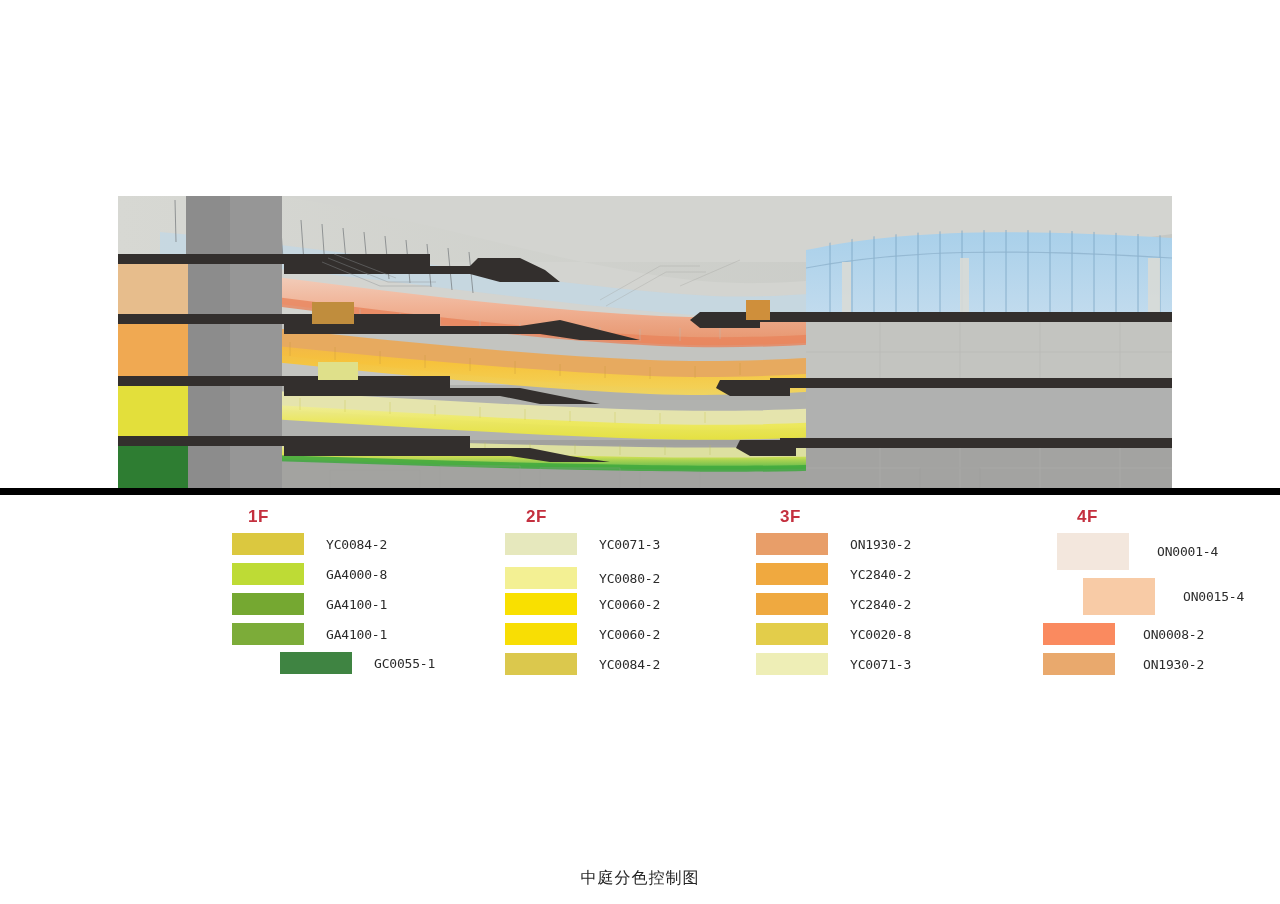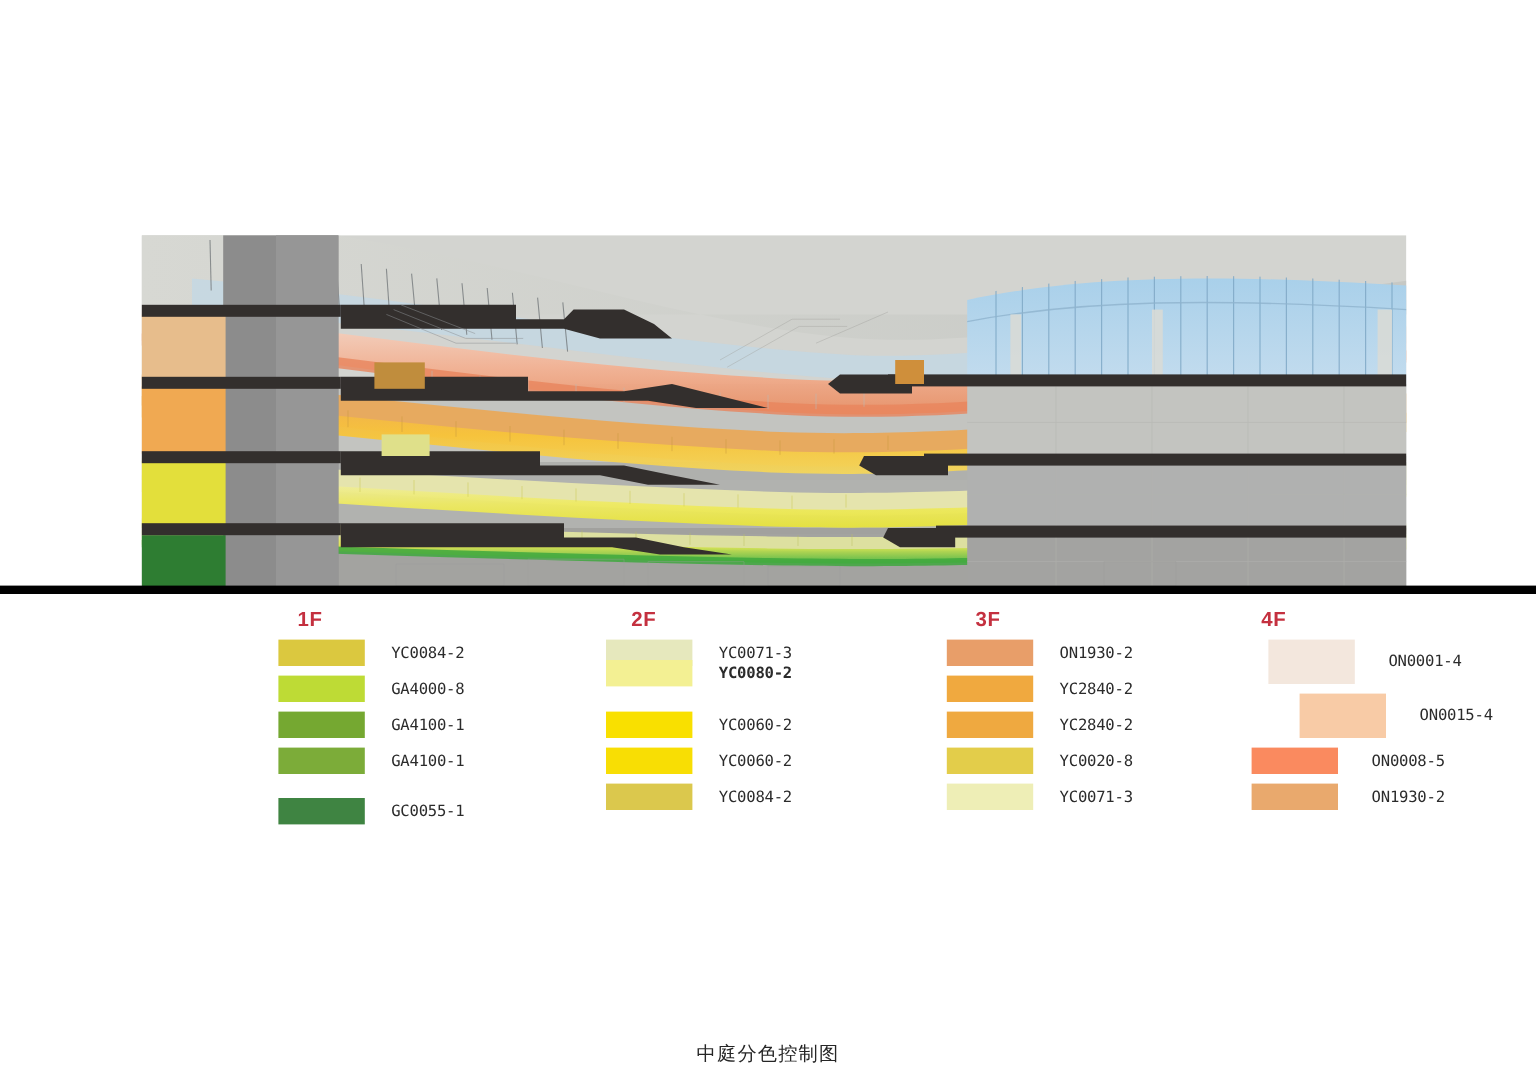--- a/index.html
+++ b/index.html
@@ -358,54 +358,54 @@
         <span class="swatch-label" style="margin-left:22px;">GA4000-8</span>
       </div>
       <div class="legend-row" style="top:60px;">
         <span class="swatch" style="width:72px;height:22px;background:#75a831;"></span>
         <span class="swatch-label" style="margin-left:22px;">GA4100-1</span>
       </div>
       <div class="legend-row" style="top:90px;">
         <span class="swatch" style="width:72px;height:22px;background:#7cac39;"></span>
         <span class="swatch-label" style="margin-left:22px;">GA4100-1</span>
       </div>
-      <div class="legend-row" style="top:132px;">
+      <div class="legend-row" style="top:119px;margin-left:48px;">
         <span class="swatch" style="width:72px;height:22px;background:#3f8442;"></span>
         <span class="swatch-label" style="margin-left:22px;">GC0055-1</span>
       </div>
     </div>
   </div>
 
   <div class="legend-group" style="left:505px;">
     <div class="legend-title" style="margin-left:21px;">2F</div>
     <div class="legend-rows" style="height:160px;">
       <div class="legend-row" style="top:0px;">
         <span class="swatch" style="width:72px;height:22px;background:#e6e8bd;"></span>
         <span class="swatch-label" style="margin-left:22px;">YC0071-3</span>
       </div>
-      <div class="legend-row" style="top:17px;font-weight:bold;">
+      <div class="legend-row" style="top:34px;">
         <span class="swatch" style="width:72px;height:22px;background:#f3f093;"></span>
         <span class="swatch-label" style="margin-left:22px;">YC0080-2</span>
       </div>
       <div class="legend-row" style="top:60px;">
         <span class="swatch" style="width:72px;height:22px;background:#f9e000;"></span>
         <span class="swatch-label" style="margin-left:22px;">YC0060-2</span>
       </div>
       <div class="legend-row" style="top:90px;">
         <span class="swatch" style="width:72px;height:22px;background:#f8de04;"></span>
         <span class="swatch-label" style="margin-left:22px;">YC0060-2</span>
       </div>
       <div class="legend-row" style="top:120px;">
         <span class="swatch" style="width:72px;height:22px;background:#dbc84d;"></span>
         <span class="swatch-label" style="margin-left:22px;">YC0084-2</span>
       </div>
     </div>
   </div>
 
-  <div class="legend-group" style="left:789px;">
+  <div class="legend-group" style="left:756px;">
     <div class="legend-title" style="margin-left:24px;">3F</div>
     <div class="legend-rows" style="height:160px;">
       <div class="legend-row" style="top:0px;">
         <span class="swatch" style="width:72px;height:22px;background:#e89e69;"></span>
         <span class="swatch-label" style="margin-left:22px;">ON1930-2</span>
       </div>
       <div class="legend-row" style="top:30px;">
         <span class="swatch" style="width:72px;height:22px;background:#f0a93f;"></span>
         <span class="swatch-label" style="margin-left:22px;">YC2840-2</span>
       </div>
@@ -418,33 +418,33 @@
         <span class="swatch-label" style="margin-left:22px;">YC0020-8</span>
       </div>
       <div class="legend-row" style="top:120px;">
         <span class="swatch" style="width:72px;height:22px;background:#eeeeb6;"></span>
         <span class="swatch-label" style="margin-left:22px;">YC0071-3</span>
       </div>
     </div>
   </div>
 
   <div class="legend-group" style="left:1043px;">
-    <div class="legend-title" style="margin-left:8px;">4F</div>
+    <div class="legend-title" style="margin-left:34px;">4F</div>
     <div class="legend-rows" style="height:160px;">
       <div class="legend-row" style="top:0px;padding-left:14px;">
         <span class="swatch" style="width:72px;height:37px;background:#f3e7dd;"></span>
         <span class="swatch-label" style="margin-left:28px;">ON0001-4</span>
       </div>
       <div class="legend-row" style="top:45px;padding-left:40px;">
         <span class="swatch" style="width:72px;height:37px;background:#f8cba6;"></span>
         <span class="swatch-label" style="margin-left:28px;">ON0015-4</span>
       </div>
       <div class="legend-row" style="top:90px;">
         <span class="swatch" style="width:72px;height:22px;background:#fa8a5f;"></span>
-        <span class="swatch-label" style="margin-left:28px;">ON0008-5</span>
+        <span class="swatch-label" style="margin-left:28px;">ON0008-2</span>
       </div>
       <div class="legend-row" style="top:120px;">
         <span class="swatch" style="width:72px;height:22px;background:#e9a96d;"></span>
         <span class="swatch-label" style="margin-left:28px;">ON1930-2</span>
       </div>
     </div>
   </div>
 
 </div>
 

